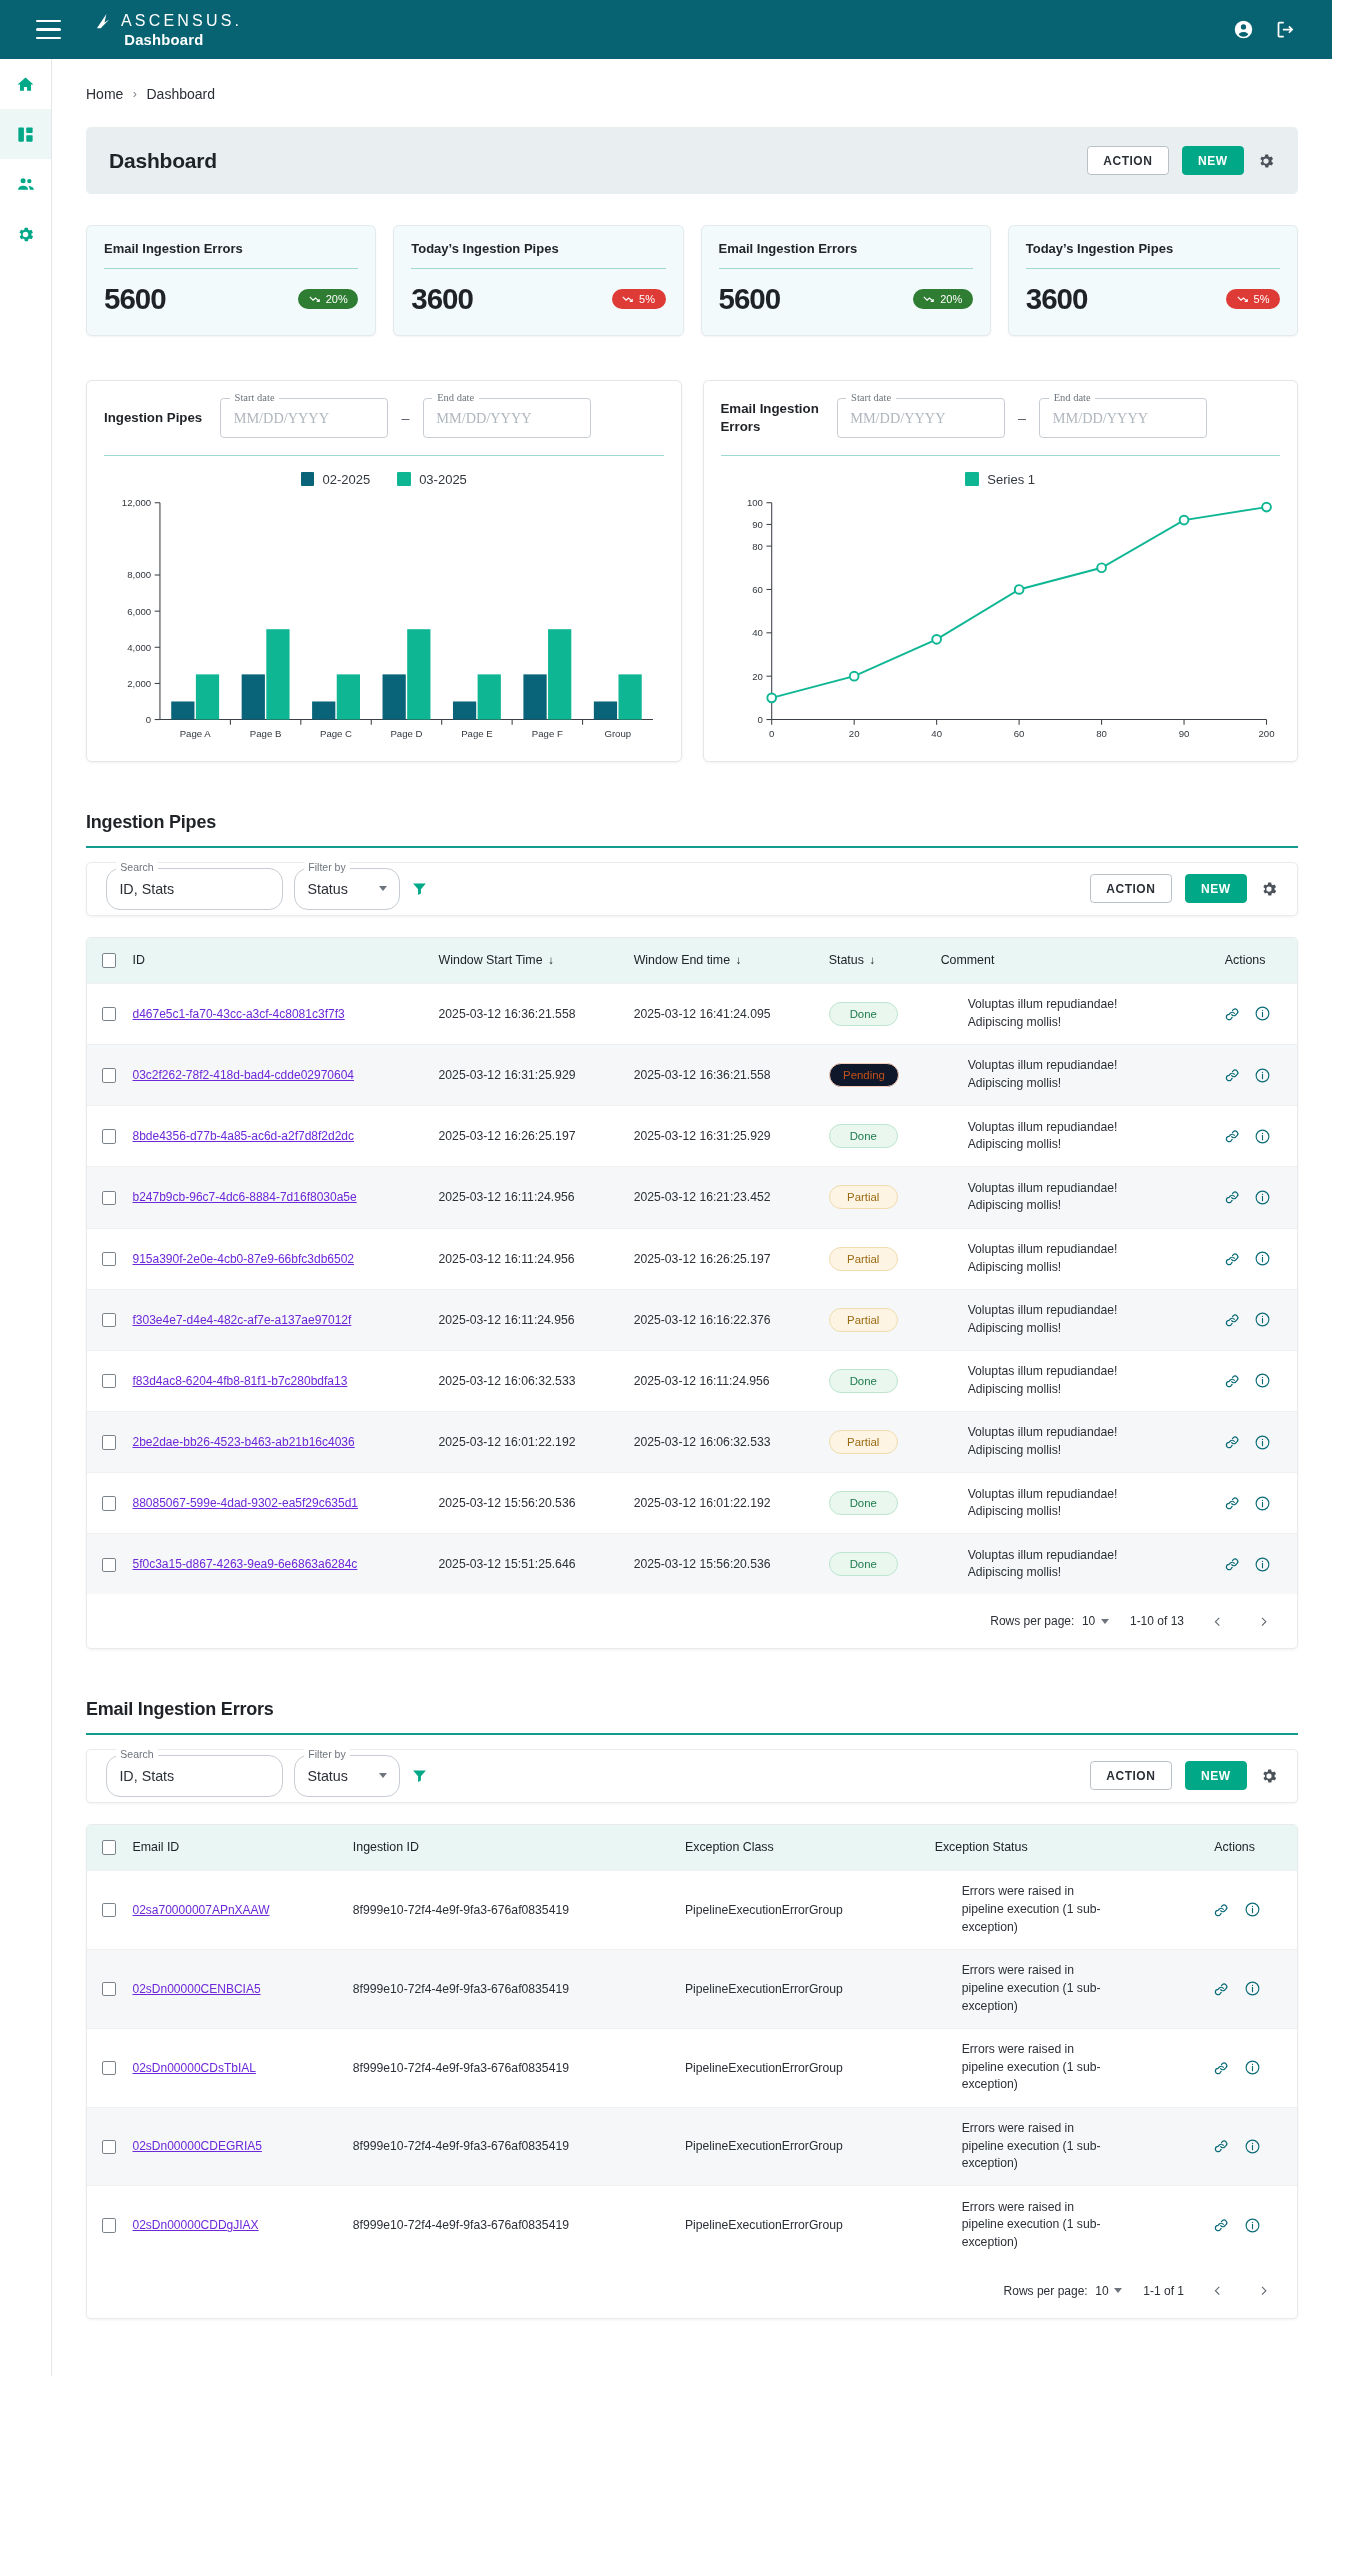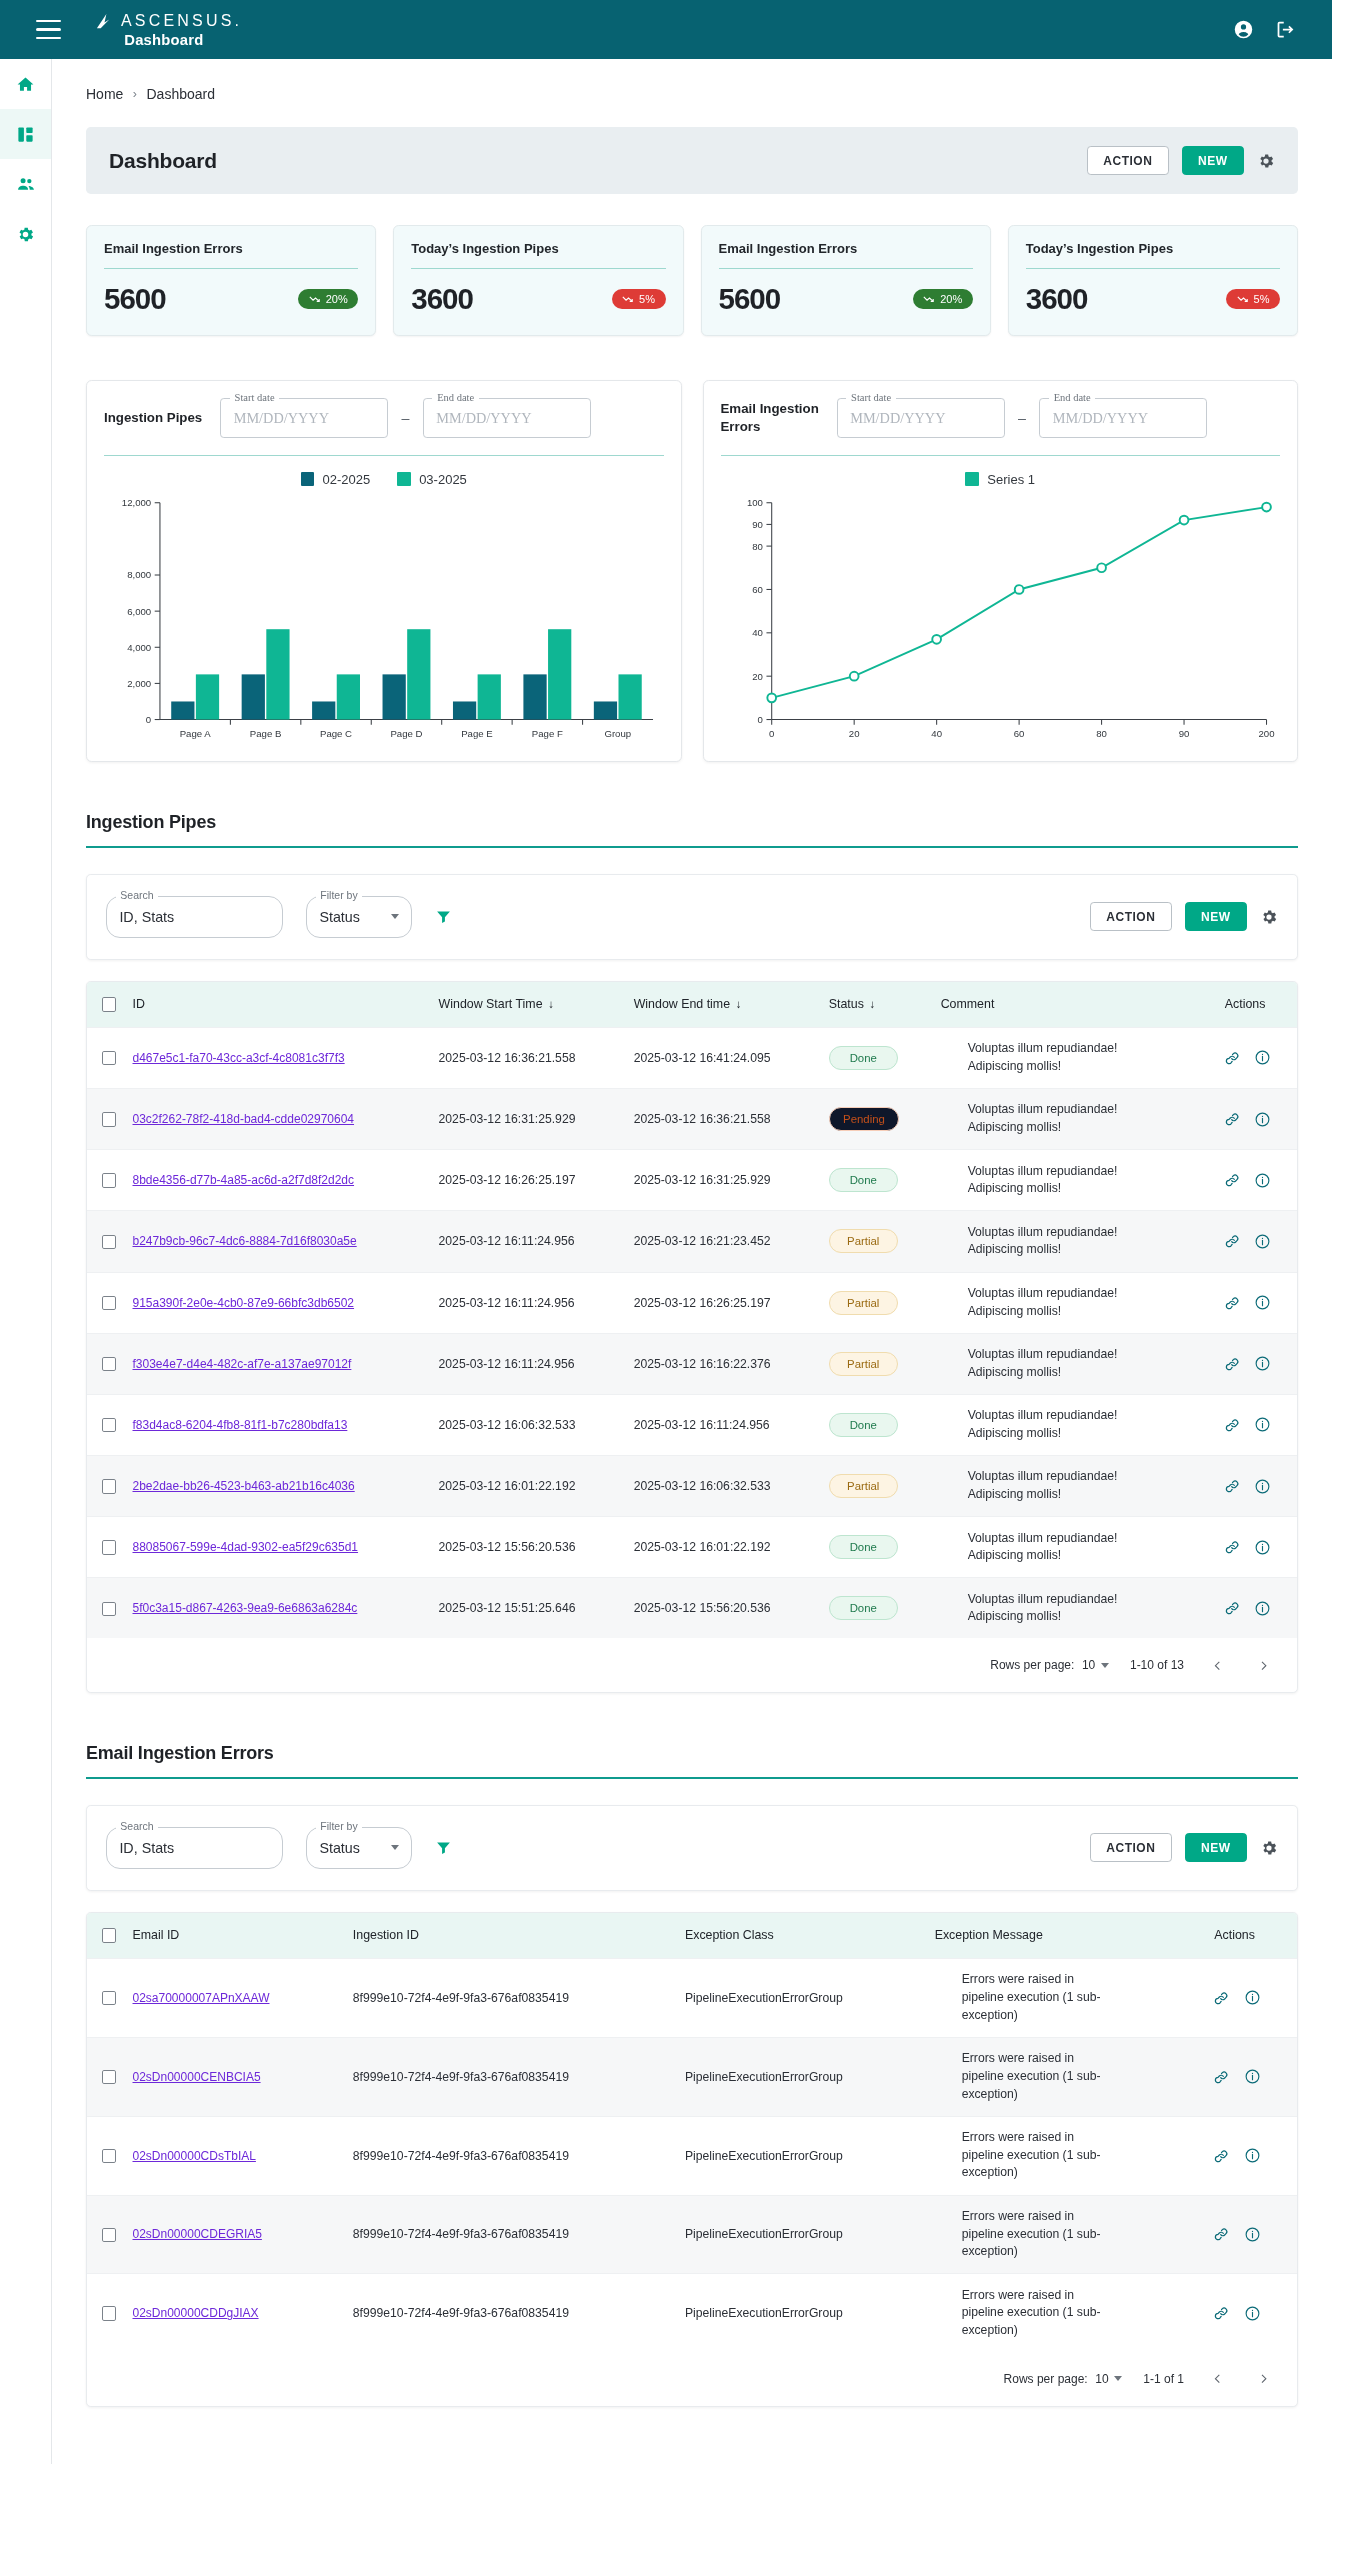--- a/index.html
+++ b/index.html
@@ -101,23 +101,23 @@
   .swatch { width:13.3px; height:13.3px; border-radius:1px; }
   .plot { margin-top: 7.6px; }
   .plot svg { display:block; width:100%; }
 
   
   .section { margin: 50px 34px 0 34px; }
   .section-title { font-size:18px; font-weight:700; letter-spacing:-0.2px;}
   .section-rule { height:1.4px; background:#0f9b8e; margin-top:13.3px;}
 
   .toolbar {
-    margin-top: 26px; background:#fff; border:1px solid #e8ebee; border-radius:4.8px;
-    box-shadow:0 1px 2.9px rgba(0,0,0,.06); padding: 21px 19px;
-    display:flex; align-items:center; gap:23px;
+    margin-top: 14px; background:#fff; border:1px solid #e8ebee; border-radius:4.8px;
+    box-shadow:0 1px 2.9px rgba(0,0,0,.06); padding: 5px 19px;
+    display:flex; align-items:center; gap:11px;
   }
   .field { position:relative; }
   .field .leg {
     position:absolute; top:-6.7px; left:9.5px; background:#fff; padding:0 4.8px;
     font-size:10.5px; color:#6d747c;
   }
   .field input, .field .select {
     height:42px; border:1px solid #c6ccd2; border-radius:14px; padding: 0 12.4px;
     font-size:14.3px; color:#2b2f36; font-family:inherit; background:#fff;
     display:flex; align-items:center;
@@ -853,21 +853,21 @@
       <div class="table-wrap">
         <table>
           <thead>
             <tr>
               <th class="cbcell">
                 <span class="cb"></span>
               </th>
               <th><span>Email ID</span></th>
               <th><span>Ingestion ID</span></th>
               <th><span>Exception Class</span></th>
-              <th><span>Exception Message</span></th>
+              <th><span>Exception Status</span></th>
               <th><span>Actions</span></th>
             </tr>
           </thead>
           <tbody id="errors-body">
               <tr>
                 <td class="cbcell"><span class="cb"></span></td>
                 <td><span class="idlink">02sa70000007APnXAAW</span></td>
                 <td>8f999e10-72f4-4e9f-9fa3-676af0835419</td>
                 <td>PipelineExecutionErrorGroup</td>
                 <td>

